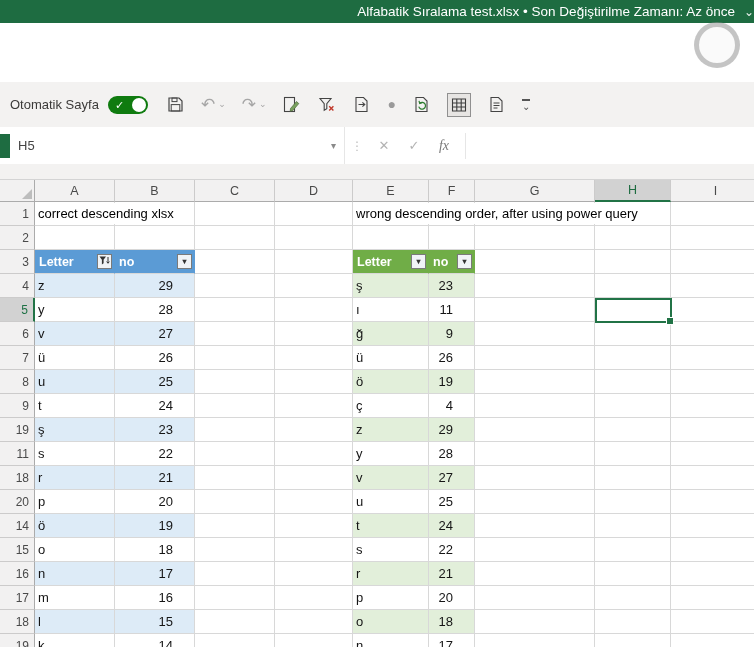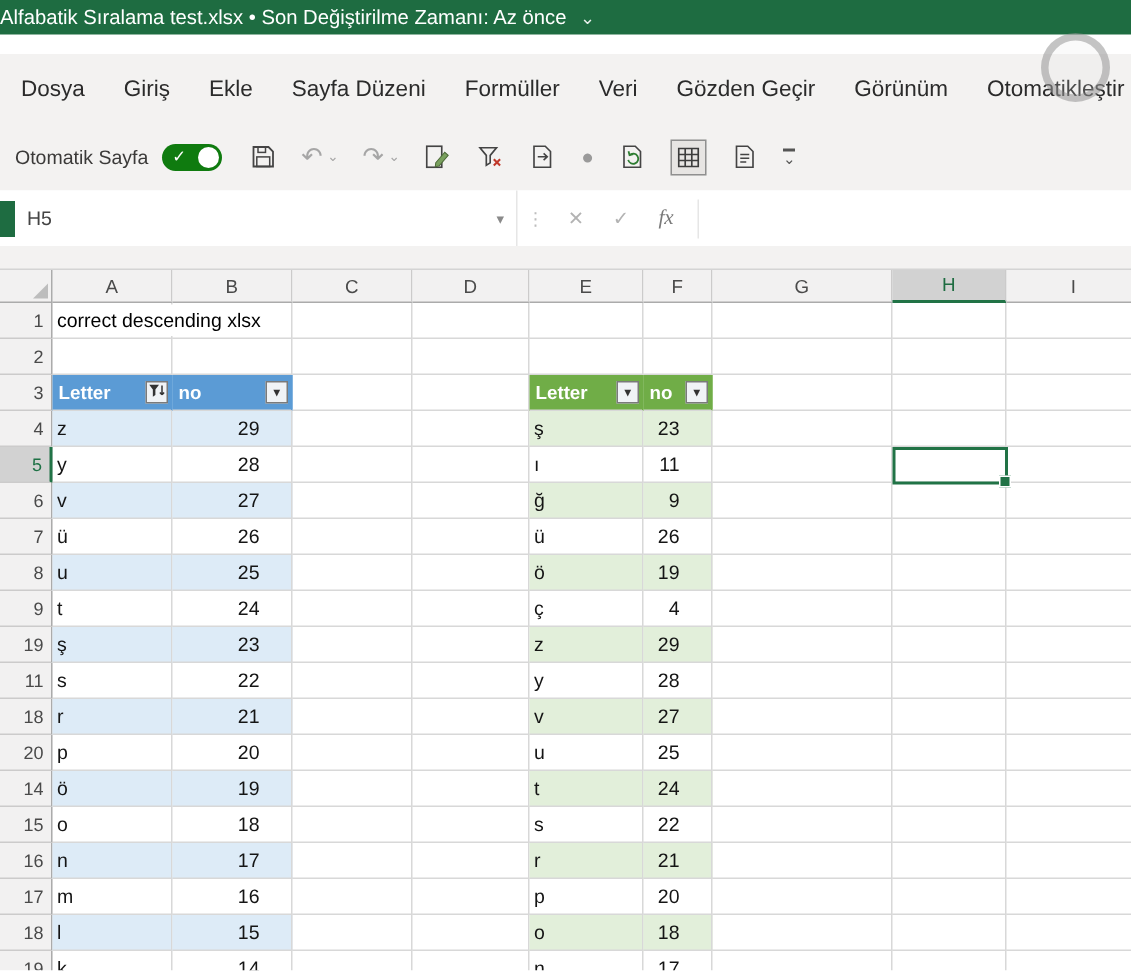--- a/index.html
+++ b/index.html
@@ -1,20 +1,20 @@
 <!DOCTYPE html>
 <html><head>
 <meta charset="utf-8">
 <style>
 *{margin:0;padding:0;box-sizing:border-box}
 html,body{width:754px;height:647px;overflow:hidden;background:#fff;font-family:"Liberation Sans",sans-serif}
 .app{position:relative;width:754px;height:647px;overflow:hidden}
 
 
-.title-bar{position:absolute;top:0;left:0;width:100%;height:23px;background:#1E6C41;color:#fff;display:flex;align-items:center;justify-content:flex-start;gap:9px;font-size:13.5px}
+.title-bar{position:absolute;top:0;left:0;width:100%;height:23px;background:#1E6C41;color:#fff;display:flex;align-items:center;justify-content:flex-end;gap:9px;font-size:13.5px}
 .title-chev{font-size:12px;opacity:.9}
 
 
 .tabs-row{position:absolute;top:36px;left:0;width:100%;height:46px;background:#F3F2F1;display:flex;align-items:center;gap:26px;padding:0 14px;font-size:15px;color:#2b2b2b;white-space:nowrap;overflow:hidden}
 .rtab{flex:0 0 auto;cursor:default}
 
 
 .qat-row{position:absolute;top:82px;left:0;width:100%;height:45px;background:#F3F2F1;display:flex;align-items:center;padding:0 10px;color:#3b3a39}
 .qat-label{font-size:13px;margin-right:9px;flex:0 0 auto}
 .toggle{position:relative;width:40px;height:18px;border-radius:9px;background:#0F7B0F;flex:0 0 auto}
@@ -70,31 +70,20 @@
 
 <div class="app">
 
   <div class="title-bar" style="background: rgb(30, 108, 65);">
     <span>Alfabatik Sıralama test.xlsx  •  Son Değiştirilme Zamanı: Az önce</span>
     <span class="title-chev">⌄</span>
   </div>
 
   <div class="overlay-circle"></div>
 
-  <div class="tabs-row" id="tabs">
-      <span class="rtab">Dosya</span>
-      <span class="rtab">Giriş</span>
-      <span class="rtab">Ekle</span>
-      <span class="rtab">Sayfa Düzeni</span>
-      <span class="rtab">Formüller</span>
-      <span class="rtab">Veri</span>
-      <span class="rtab">Gözden Geçir</span>
-      <span class="rtab">Görünüm</span>
-      <span class="rtab">Otomatikleştir</span>
-    </div>
 
   <div class="qat-row">
     <span class="qat-label">Otomatik Sayfa</span>
     <span class="toggle" style="background: rgb(15, 123, 15);">
       <span class="tick">✓</span>
       <span class="knob"></span>
     </span>
     <div id="qat-icons">
         <span class="qicon">
           <svg width="19" height="19" viewBox="0 0 19 19">
@@ -416,16 +405,17 @@
         <div class="cell num" style="width: 80px;">14</div>
         <div class="cell" style="width: 80px;"></div>
         <div class="cell" style="width: 78px;"></div>
         <div class="cell" style="width: 76px;">n</div>
         <div class="cell num" style="width: 46px;">17</div>
         <div class="cell" style="width: 120px;"></div>
         <div class="cell" style="width: 76px;"></div>
         <div class="cell" style="width: 90px;"></div>
       </div>
       <div class="ovl" style="left: 36px; top: 23px;">correct descending xlsx</div>
+      <div class="ovl" style="left: 354px; top: 23px;">wrong descending order, after using power query</div>
       <div id="sel" style="left: 595px; top: 118px; width: 77px; height: 25px; border-color: rgb(33, 115, 70);"></div>
     </div>
 
 </div>
 
 </body></html>

